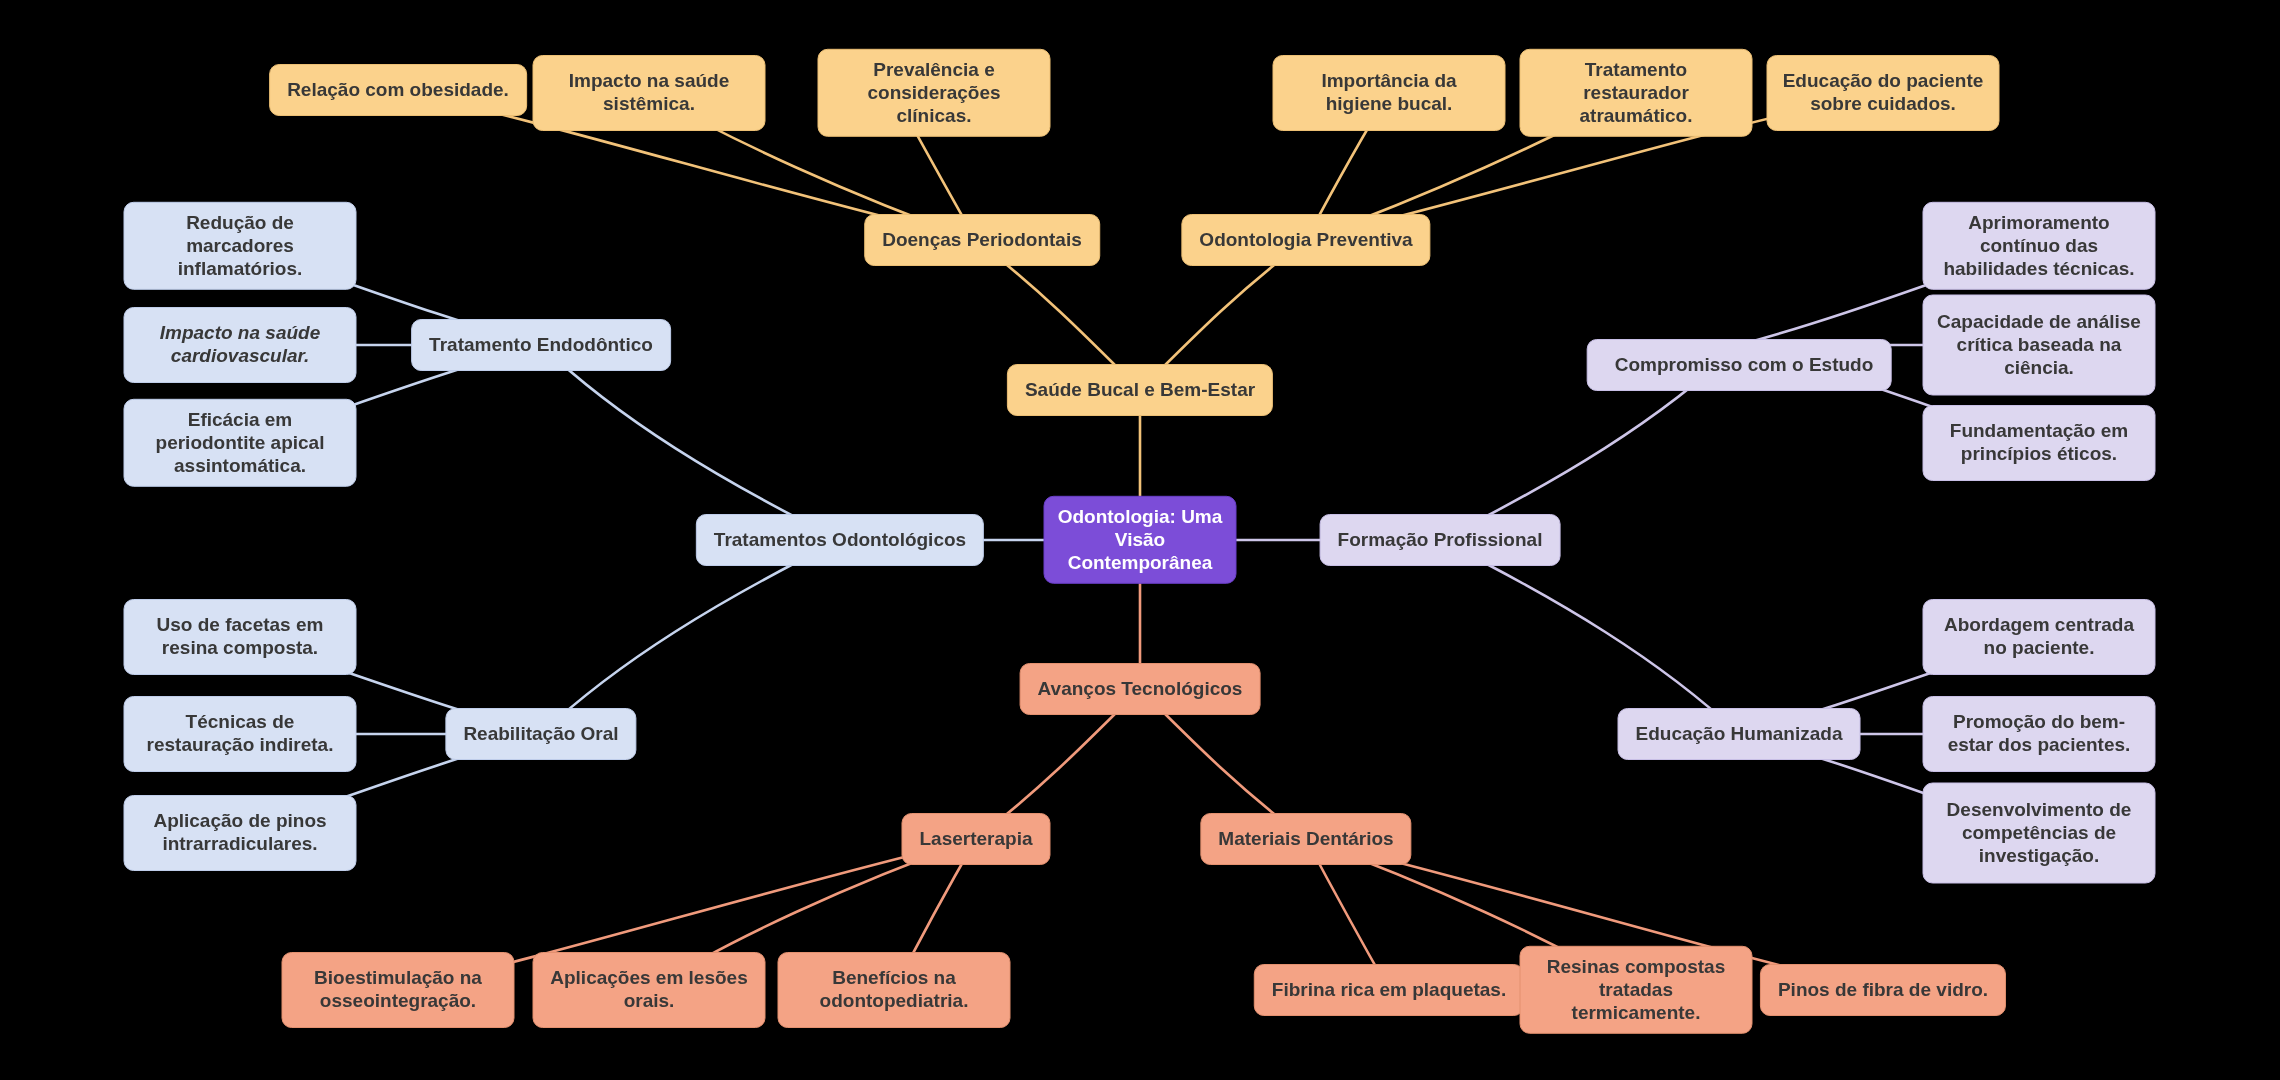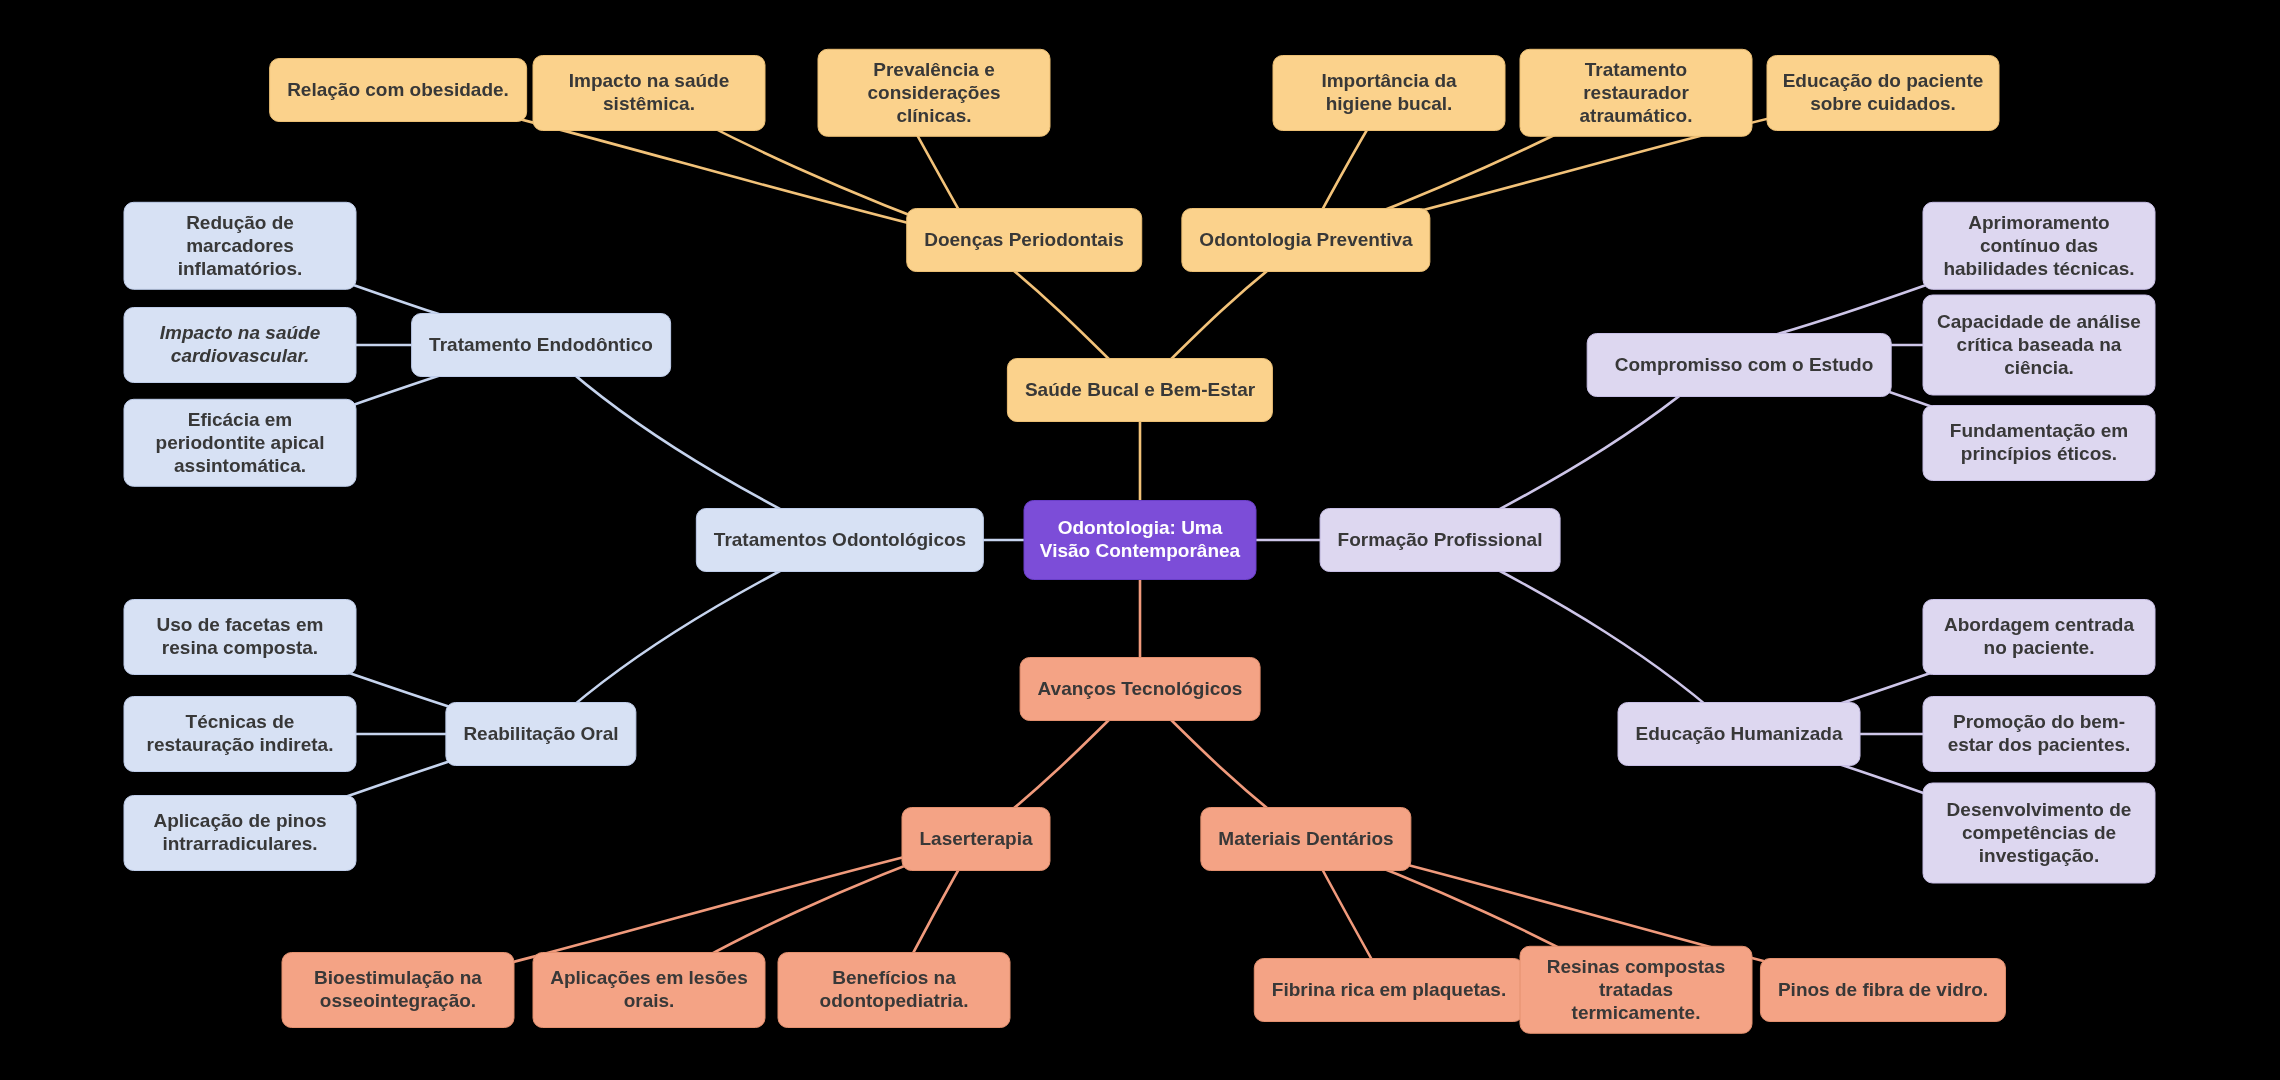--- a/index.html
+++ b/index.html
@@ -17,31 +17,31 @@
   .edge.salmon   { stroke: var(--edge-technology, #f09a7c); }
 
   .node {
     position: absolute; transform: translate(-50%,-50%);
     border-radius: 10px; padding: 9px 13px;
     font-size: 19px; font-weight: bold; line-height: 1.2;
     color: var(--node-text, #383838);
     display: flex; align-items: center; justify-content: center;
     text-align: center;
   }
-  .node.single { white-space: nowrap; height: 64px; padding: 0 17px; }
+  .node.single { white-space: nowrap; height: 52px; padding: 0 17px; }
   .node.w230   { width: 233px; min-height: 76px; }
   .node.h100   { min-height: 101px; }
 
   .orange   { background: var(--oral-health, #fbd28c); border: 1.5px solid #ecbf74; }
   .blue     { background: var(--treatments, #d7e1f4); border: 1.5px solid #bfcdea; }
   .lavender { background: var(--education, #ddd7f0); border: 1.5px solid #c8bfe6; }
   .salmon   { background: var(--technology, #f4a385); border: 1.5px solid #e3906f; }
   .purple   {
     background: var(--center-bg, #7c4dd8); border: 1.5px solid #6a3fc9;
-    color: var(--center-text, #ffffff); width: 233px; min-height: 80px;
+    color: var(--center-text, #ffffff); width: 193px; min-height: 80px;
   }
 </style>
 </head>
 <body>
 
 <div id="canvas">
 
   <svg class="edges" width="2280" height="1080" viewBox="0 0 2280 1080">
 
     <path class="edge orange" d="M1140,540 L1140,390"></path>
@@ -81,21 +81,21 @@
     <path class="edge salmon" d="M976,839 C850,884 730,939 649,990"></path>
     <path class="edge salmon" d="M976,839 C950,884 920,939 894,990"></path>
     <path class="edge salmon" d="M1306,839 C1330,884 1360,939 1389,990"></path>
     <path class="edge salmon" d="M1306,839 C1430,884 1550,939 1636,990"></path>
     <path class="edge salmon" d="M1306,839 C1530,894 1720,954 1883,990"></path>
   </svg>
 
   <div class="node purple" style="left:1140px; top:540px;">Odontologia: Uma Visão Contemporânea</div>
 
   <div class="node orange single" style="left:1140px; top:390px;">Saúde Bucal e Bem-Estar</div>
-  <div class="node orange single" style="left:1024px; top:240px;">Doenças Periodontais</div>
+  <div class="node orange single" style="left:982px; top:240px;">Doenças Periodontais</div>
   <div class="node orange single" style="left:1306px; top:240px;">Odontologia Preventiva</div>
   <div class="node orange single" style="left:398px; top:90px;">Relação com obesidade.</div>
   <div class="node orange w230" style="left:649px; top:93px;">Impacto na saúde sistêmica.</div>
   <div class="node orange w230" style="left:894px; top:93px;margin-left:40px;">Prevalência e considerações clínicas.</div>
   <div class="node orange w230" style="left:1389px; top:93px;">Importância da higiene bucal.</div>
   <div class="node orange w230" style="left:1636px; top:93px;">Tratamento restaurador atraumático.</div>
   <div class="node orange w230" style="left:1883px; top:93px;">Educação do paciente sobre cuidados.</div>
 
   <div class="node blue single" style="left:840px; top:540px;">Tratamentos Odontológicos</div>
   <div class="node blue single" style="left:541px; top:345px;">Tratamento Endodôntico</div>

